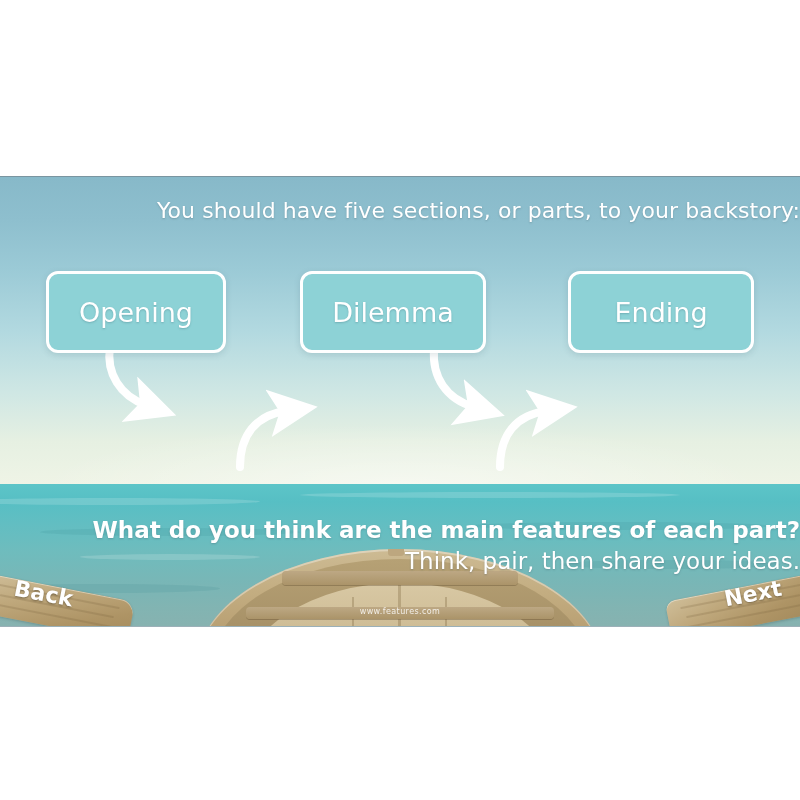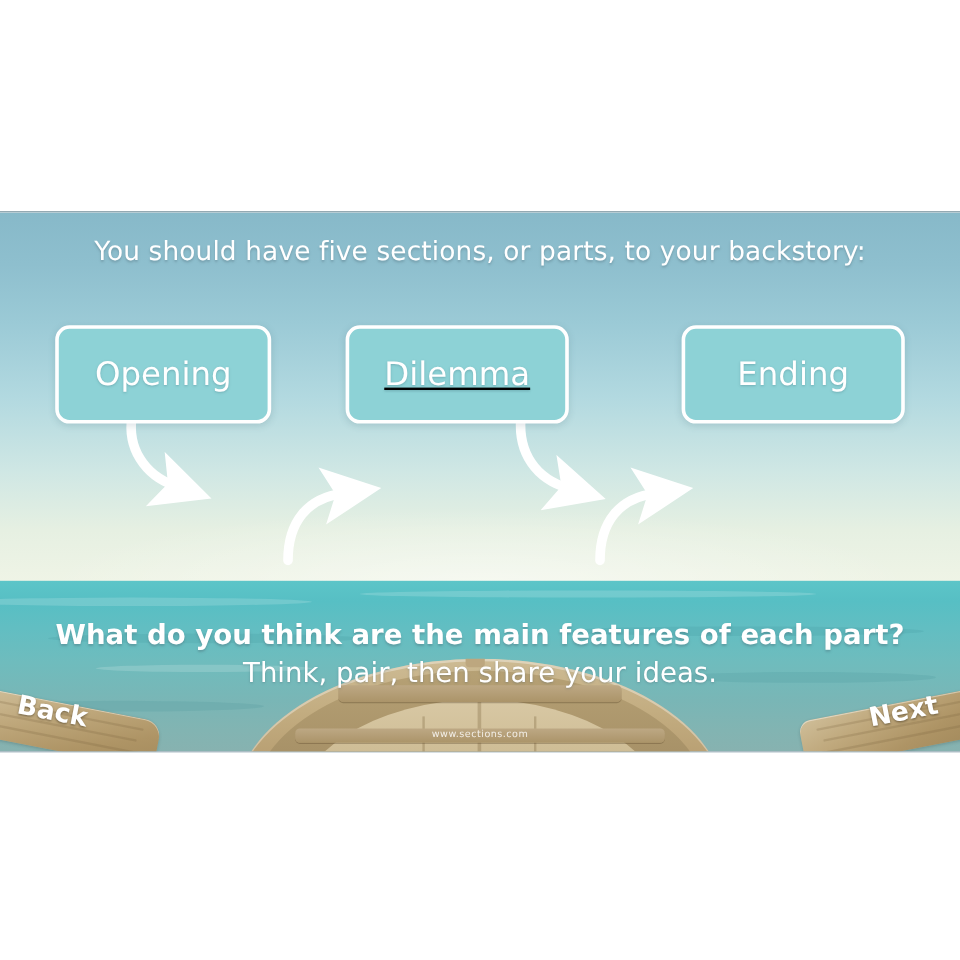--- a/index.html
+++ b/index.html
@@ -79,21 +79,21 @@
   }
   .oar .grain{position:absolute;background:rgba(120,96,58,.22);border-radius:2px;}
   .oar-label{
     position:absolute;color:#ffffff;font-size:22px;
     font-family:"DejaVu Sans", sans-serif;font-weight:bold;
     text-shadow:0 1px 2px rgba(60,50,30,.55);white-space:nowrap;
   }
 
   
   .heading, .prompt-line{
-    position:absolute;width:800px;text-align:center;color:#ffffff;
+    position:absolute;width:800px;text-align:right;color:#ffffff;
     font-family:"DejaVu Sans", sans-serif;white-space:nowrap;
     text-shadow:0 1px 2px rgba(70,95,105,.35);
   }
   .heading{top:21px;font-size:22px;letter-spacing:.1px;}
   .prompt-line.l1{top:340px;font-size:23px;font-weight:bold;}
   .prompt-line.l2{top:371px;font-size:23px;}
 
   
   .fbox{
     position:absolute;border:3px solid #ffffff;border-radius:12px;
@@ -135,21 +135,21 @@
         <div class="plank" style="left:158px;top:0;width:3px;height:210px;"></div>
         <div class="plank" style="left:112px;top:14px;width:2px;height:196px;"></div>
         <div class="plank" style="left:205px;top:14px;width:2px;height:196px;"></div>
 
       </div>
       <div class="thwart" style="left:86px;top:22px;width:236px;height:14px;"></div>
       <div class="thwart" style="left:50px;top:58px;width:308px;height:12px;"></div>
       <div class="bow-cap"></div>
     </div>
 
-    <div class="watermark">www.sections.com</div>
+    <div class="watermark">www.features.com</div>
 
     <div class="oar" style="left:-16px;top:390px;width:150px;height:60px;">
       <div class="blade" style="left:0;top:6px;width:150px;height:40px;transform:rotate(11deg);transform-origin:0 50%;">
         <div class="grain" style="left:10px;top:8px;width:126px;height:2px;"></div>
         <div class="grain" style="left:16px;top:18px;width:116px;height:2px;"></div>
         <div class="grain" style="left:10px;top:28px;width:128px;height:2px;"></div>
       </div>
       <span class="oar-label" style="left:30px;top:14px;transform:rotate(11deg);">Back</span>
     </div>
 
@@ -176,21 +176,21 @@
         <path d="M434,172 C432,200 446,222 474,230"></path>
         <path d="M500,290 C500,258 516,238 546,234"></path>
       </g>
     </svg>
 
     <div class="fbox" style="left:46px;top:94px;width:174px;height:76px;text-align:center;">
       <span>Opening</span>
     </div>
 
 
-    <div class="fbox" style="left:288px;top:94px;width:180px;height:76px;text-decoration:underline;">
+    <div class="fbox" style="left:300px;top:94px;width:180px;height:76px;">
       <span>Dilemma</span>
     </div>
 
 
     <div class="fbox" style="left:568px;top:94px;width:180px;height:76px;">
       <span>Ending</span>
     </div>
 
     <div class="prompt-line l1">What do you think are the main features of each part?</div>
     <div class="prompt-line l2">Think, pair, then share your ideas.</div>

